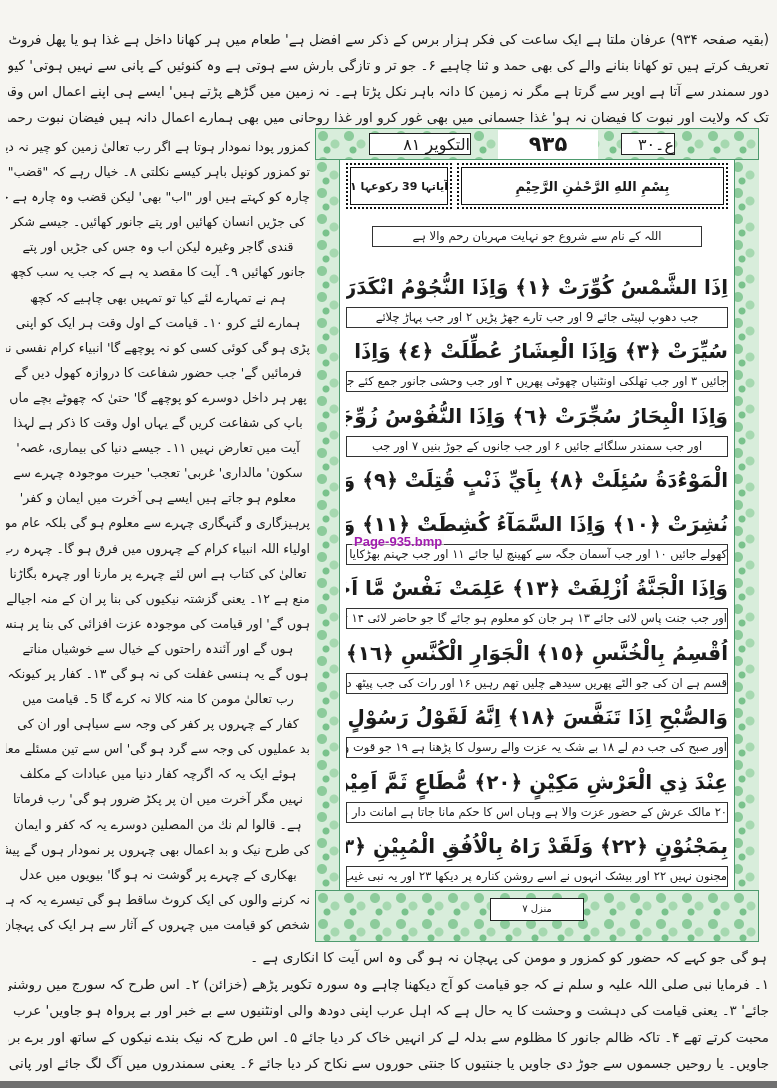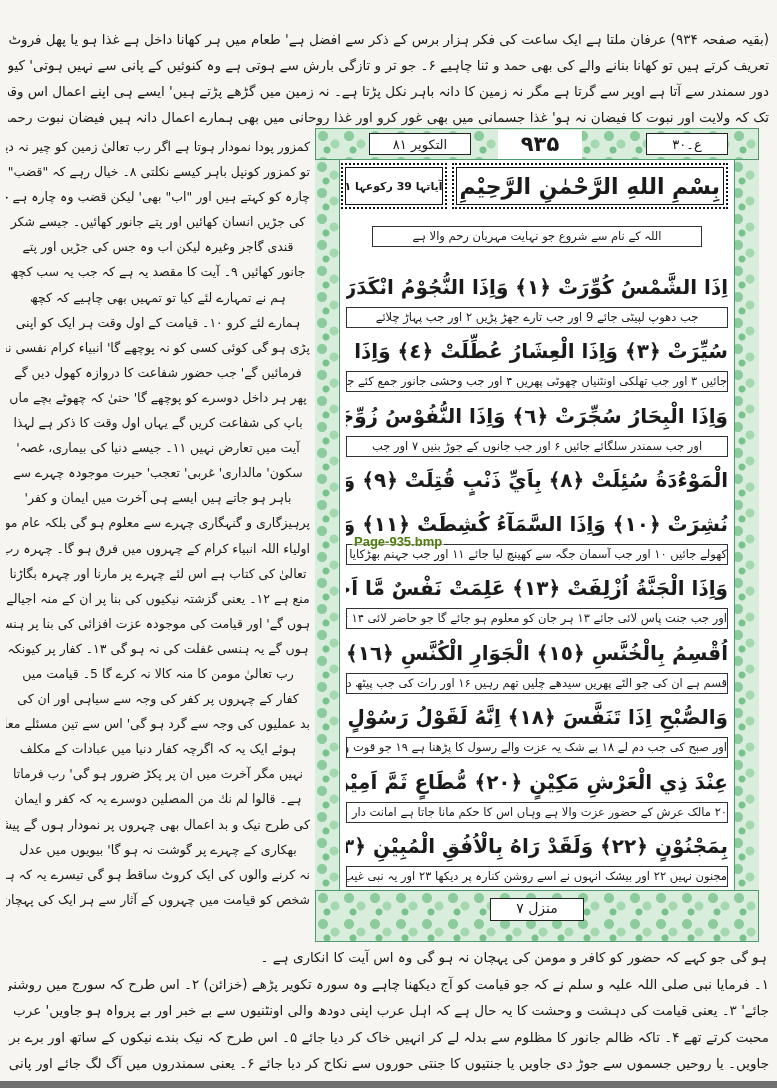--- a/index.html
+++ b/index.html
@@ -15,52 +15,52 @@
   
   .frame{position:absolute;left:315px;top:128px;width:444px;height:814px;box-sizing:border-box;}
   .gpat{background-color:#d8eddb;
         background-image:
           radial-gradient(circle at 7px 7px,  #8ccb9b 4.5px, rgba(0,0,0,0) 5.5px),
           radial-gradient(circle at 19px 15px,#a6d8b0 4px,   rgba(0,0,0,0) 5px),
           radial-gradient(circle at 11px 21px,#79c28c 3px,   rgba(0,0,0,0) 4px);
         background-size:26px 26px;}
   .frame-top{position:absolute;top:0;left:0;right:0;height:32px;border:1px solid #4e9a6e;box-sizing:border-box;}
   .hdr-box{position:absolute;top:4px;height:22px;background:#fff;border:1px solid #222;
-           font-size:13px;line-height:21px;text-align:center;direction:rtl;box-sizing:border-box;}
+           font-size:16px;line-height:21px;direction:rtl;box-sizing:border-box;}
   .surah-box{left:53px;width:102px;}
-  .juz-box{left:330px;width:82px;}
-  .hdr-page{position:absolute;left:182px;top:1px;width:84px;height:29px;background:#fff;
+  .juz-box{left:305px;width:54px;}
+  .hdr-page{position:absolute;left:182px;top:1px;width:100px;height:29px;background:#fff;
             font-size:21px;font-weight:bold;text-align:center;line-height:29px;direction:rtl;}
   .frame-body{position:absolute;top:32px;bottom:52px;left:0;right:0;padding:0 24px;box-sizing:border-box;}
   .inner{background:#fff;height:100%;border-left:1px solid #4e9a6e;border-right:1px solid #4e9a6e;
          box-sizing:border-box;padding:3px 6px;display:flex;flex-direction:column;justify-content:space-between;}
   .cart-row{display:flex;flex-direction:row-reverse;gap:5px;height:46px;}
   .cartouche{border:2px dotted #111;padding:2px;box-sizing:border-box;background:#fff;}
   .cart-in{border:1px solid #111;height:100%;display:flex;align-items:center;justify-content:center;
            font-weight:bold;direction:rtl;padding:0 3px;box-sizing:border-box;white-space:nowrap;overflow:hidden;}
   .side{width:106px;font-size:11px;}
   .mid{flex:1;}
-  .mid .cart-in{font-size:22px;text-align:right;}
+  .mid .cart-in{font-size:13px;text-align:right;}
   .urdu-box{border:1px solid #333;background:#fff;height:21px;line-height:19px;font-size:11.5px;
             text-align:center;direction:rtl;white-space:nowrap;overflow:hidden;box-sizing:border-box;}
   .bism-urdu{margin:16px 26px;}
   .verses-list{display:contents;}
   .arabic{height:42px;line-height:44px;font-size:20px;font-weight:bold;direction:rtl;
           text-align:center;white-space:nowrap;overflow:hidden;}
   .frame-bottom{position:absolute;bottom:0;left:0;right:0;height:52px;border:1px solid #4e9a6e;box-sizing:border-box;}
   .manzil{width:92px;height:21px;margin:7px auto 0;background:#fff;border:1px solid #222;
-          text-align:center;font-size:14px;line-height:19px;direction:rtl;}
+          text-align:center;font-size:10px;line-height:19px;direction:rtl;}
   
   .bottom-block{position:absolute;top:944px;left:8px;right:8px;}
   .bottom-block .u-line{line-height:26.5px;font-size:13.5px;text-align:center;}
   .bottom-block .first{text-align:right;padding-right:2px;}
   .bottom-block .note{text-align:left;padding-left:14px;}
   
   .file-label{position:absolute;left:352px;top:534px;font-family:"Liberation Sans",sans-serif;
-              font-size:13px;font-weight:bold;color:#4d7c0f;background:rgba(250,250,248,0.55);
+              font-size:13px;font-weight:bold;color:#a21caf;background:rgba(250,250,248,0.55);
               padding:0 2px;z-index:6;}
   .strip-bottom{position:absolute;left:0;right:0;bottom:0;height:7px;background:#6f6f6f;z-index:5;}
 </style>
 </head>
 <body>
 
 <div class="page">
 
   <div class="top-block">
       <div class="u-line">(بقیہ صفحہ ۹۳۴) عرفان ملتا ہے ایک ساعت کی فکر ہزار برس کے ذکر سے افضل ہے' طعام میں ہر کھانا داخل ہے غذا ہو یا پھل فروٹ' جب ہم کھانا پکانے والے کی</div>
@@ -77,26 +77,27 @@
       <div class="u-line">قندی گاجر وغیرہ لیکن اب وہ جس کی جڑیں اور پتے</div>
       <div class="u-line">جانور کھائیں ۹۔ آیت کا مقصد یہ ہے کہ جب یہ سب کچھ</div>
       <div class="u-line">ہم نے تمہارے لئے کیا تو تمہیں بھی چاہیے کہ کچھ</div>
       <div class="u-line">ہمارے لئے کرو ۱۰۔ قیامت کے اول وقت ہر ایک کو اپنی</div>
       <div class="u-line">پڑی ہو گی کوئی کسی کو نہ پوچھے گا' انبیاء کرام نفسی نفسی</div>
       <div class="u-line">فرمائیں گے' جب حضور شفاعت کا دروازہ کھول دیں گے</div>
       <div class="u-line">پھر ہر داخل دوسرے کو پوچھے گا' حتیٰ کہ چھوٹے بچے ماں</div>
       <div class="u-line">باپ کی شفاعت کریں گے یہاں اول وقت کا ذکر ہے لہذا</div>
       <div class="u-line">آیت میں تعارض نہیں ۱۱۔ جیسے دنیا کی بیماری، غصہ'</div>
       <div class="u-line">سکون' مالداری' غربی' تعجب' حیرت موجودہ چہرے سے</div>
-      <div class="u-line">باہر ہو جاتے ہیں ایسے ہی آخرت میں ایمان و کفر'</div>
+      <div class="u-line">معلوم ہو جاتے ہیں ایسے ہی آخرت میں ایمان و کفر'</div>
       <div class="u-line">پرہیزگاری و گنہگاری چہرے سے معلوم ہو گی بلکہ عام مومنین و</div>
       <div class="u-line">اولیاء اللہ انبیاء کرام کے چہروں میں فرق ہو گا۔ چہرہ رب</div>
       <div class="u-line">تعالیٰ کی کتاب ہے اس لئے چہرے پر مارنا اور چہرہ بگاڑنا</div>
       <div class="u-line">منع ہے ۱۲۔ یعنی گزشتہ نیکیوں کی بنا پر ان کے منہ اجیالے</div>
       <div class="u-line">ہوں گے' اور قیامت کی موجودہ عزت افزائی کی بنا پر ہنستے</div>
+      <div class="u-line">ہوں گے اور آئندہ راحتوں کے خیال سے خوشیاں مناتے</div>
       <div class="u-line">ہوں گے یہ ہنسی غفلت کی نہ ہو گی ۱۳۔ کفار پر کیونکہ</div>
       <div class="u-line">رب تعالیٰ مومن کا منہ کالا نہ کرے گا 5۔ قیامت میں</div>
       <div class="u-line">کفار کے چہروں پر کفر کی وجہ سے سیاہی اور ان کی</div>
       <div class="u-line">بد عملیوں کی وجہ سے گرد ہو گی' اس سے تین مسئلے معلوم</div>
       <div class="u-line">ہوئے ایک یہ کہ اگرچہ کفار دنیا میں عبادات کے مکلف</div>
       <div class="u-line">نہیں مگر آخرت میں ان پر پکڑ ضرور ہو گی' رب فرماتا</div>
       <div class="u-line">ہے۔ قالوا لم نك من المصلين دوسرے یہ کہ کفر و ایمان</div>
       <div class="u-line">کی طرح نیک و بد اعمال بھی چہروں پر نمودار ہوں گے پیشہ ور</div>
       <div class="u-line">بھکاری کے چہرے پر گوشت نہ ہو گا' بیویوں میں عدل</div>
       <div class="u-line">نہ کرنے والوں کی ایک کروٹ ساقط ہو گی تیسرے یہ کہ ہر</div>
@@ -155,21 +156,21 @@
           </div></div>
       </div>
     </div>
 
     <div class="frame-bottom gpat">
       <div class="manzil">منزل ۷</div>
     </div>
   </div>
 
   <div class="bottom-block">
-    <div class="u-line first">ہو گی جو کہے کہ حضور کو کافر و مومن کی پہچان نہ ہو گی وہ اس آیت کا انکاری ہے ۔</div>
+    <div class="u-line first">ہو گی جو کہے کہ حضور کو کمزور و مومن کی پہچان نہ ہو گی وہ اس آیت کا انکاری ہے ۔</div>
     <div>
         <div class="u-line">۱۔ فرمایا نبی صلی اللہ علیہ و سلم نے کہ جو قیامت کو آج دیکھنا چاہے وہ سورہ تکویر پڑھے (خزائن) ۲۔ اس طرح کہ سورج میں روشنی نہ رہے مگر گرمی اور بھی زیادہ ہو</div>
         <div class="u-line">جائے' ۳۔ یعنی قیامت کی دہشت و وحشت کا یہ حال ہے کہ اہل عرب اپنی دودھ والی اونٹنیوں سے بے خبر اور بے پرواہ ہو جاویں' عرب والے دودھ کی اونٹنی سے بہت</div>
         <div class="u-line">محبت کرتے تھے ۴۔ تاکہ ظالم جانور کا مظلوم سے بدلہ لے کر انہیں خاک کر دیا جائے ۵۔ اس طرح کہ نیک بندے نیکوں کے ساتھ اور برے بروں کے ساتھ کر دیئے</div>
         <div class="u-line">جاویں۔ یا روحیں جسموں سے جوڑ دی جاویں یا جنتیوں کا جنتی حوروں سے نکاح کر دیا جائے ۶۔ یعنی سمندروں میں آگ لگ جائے اور پانی جلا کر فنا کر دیا جاوے۔ یہ</div>
       </div>
     <div class="u-line note">بقیہ ص۹۳۶ پر</div>
   </div>
 
   <div class="file-label">Page-935.bmp</div>

